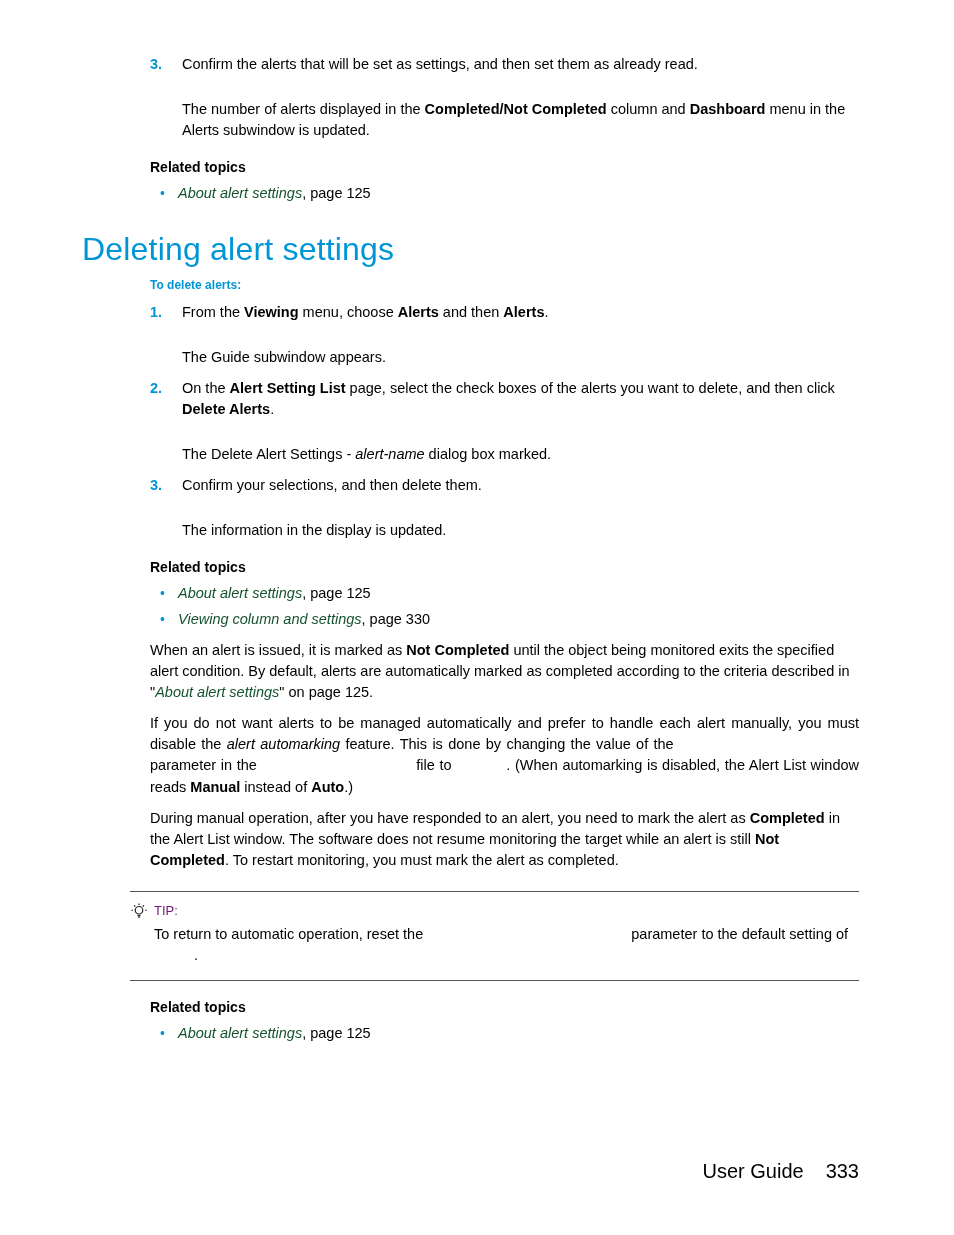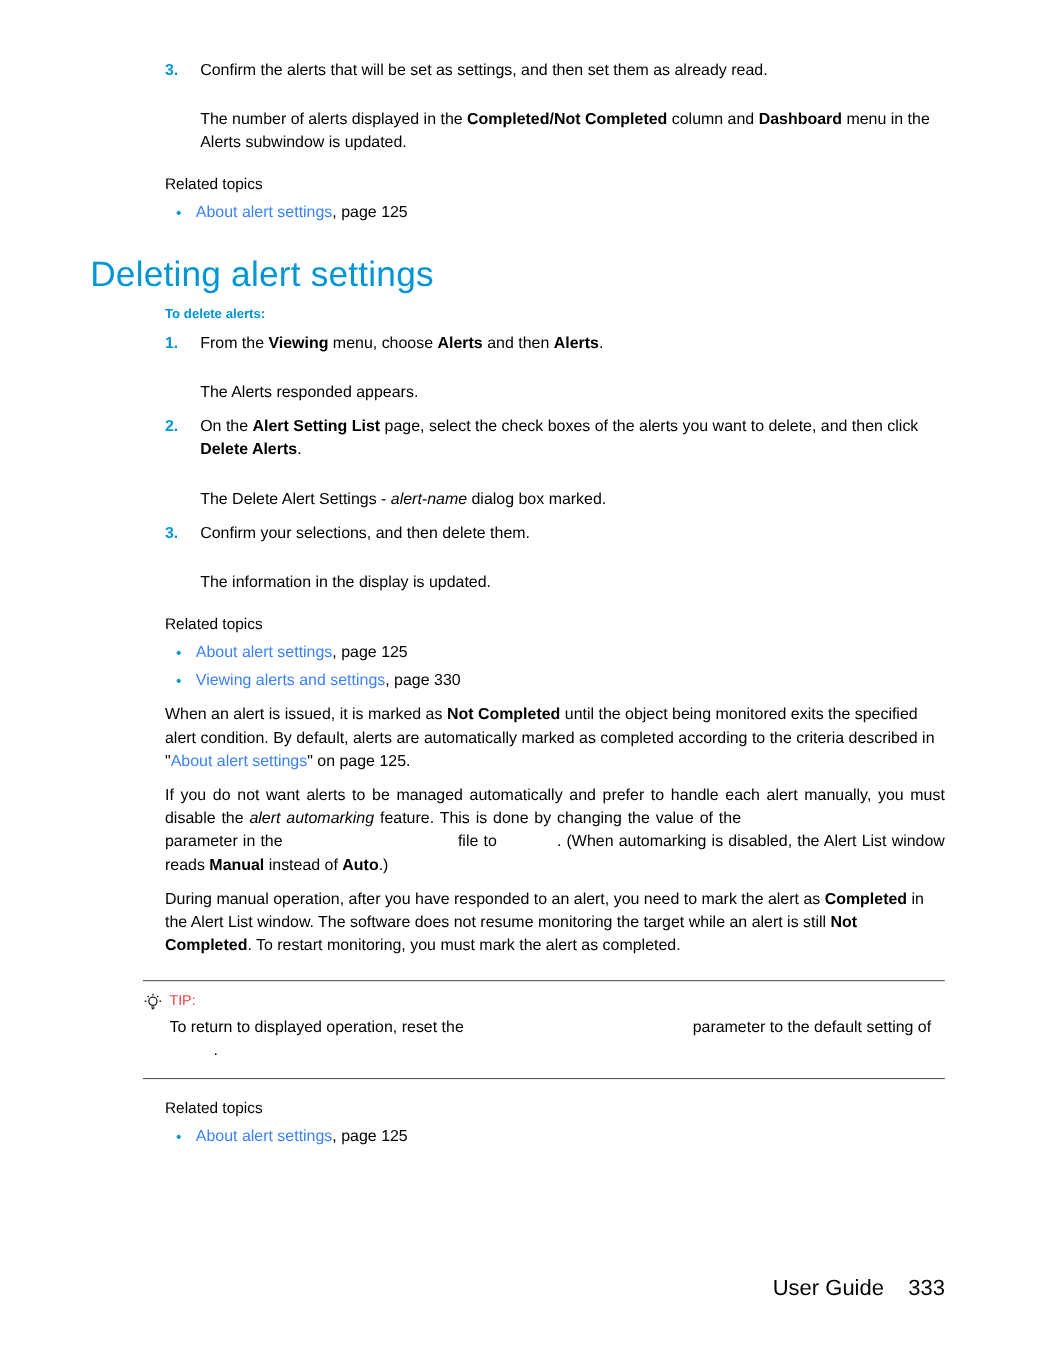--- a/index.html
+++ b/index.html
@@ -28,21 +28,21 @@
     margin: 26px 0 10px 0;
     letter-spacing: 0.2px;
   }
   .proc-heading {
     color: #0096d6;
     font-weight: bold;
     font-size: 12px;
     margin: 6px 0 10px 0;
   }
   .related-heading {
-    font-weight: normal;
+    font-weight: bold;
     font-size: 14px;
     margin: 18px 0 8px 0;
   }
   ol.steps {
     list-style: none;
     padding: 0;
     margin: 0;
   }
   ol.steps > li {
     position: relative;
@@ -74,22 +74,23 @@
     line-height: 1.5;
   }
   ul.bullets > li:before {
     content: "•";
     position: absolute;
     left: 10px;
     color: #0096d6;
     font-size: 14px;
   }
   a.link {
-    color: #3b82f6;
+    color: #14532d;
     text-decoration: none;
+    font-style: italic;
   }
   p {
     line-height: 1.45;
     margin: 10px 0;
   }
   .tip-box {
     border-top: 1px solid #555;
     border-bottom: 1px solid #555;
     margin: 20px 0 16px 0;
     padding: 10px 0 14px 0;
@@ -102,21 +103,21 @@
   .tip-icon {
     width: 20px;
     flex-shrink: 0;
     margin-right: 4px;
     margin-top: 0;
   }
   .tip-body {
     flex: 1;
   }
   .tip-label {
-    color: #ef4444;
+    color: #701a75;
     font-size: 13px;
   }
   .tip-text {
     margin-top: 6px;
     line-height: 1.45;
   }
   .italic { font-style: italic; }
   .footer {
     position: absolute;
     bottom: 52px;
@@ -148,38 +149,38 @@
     </ul>
   </div>
 
   <h2>Deleting alert settings</h2>
   <div class="content-indent">
     <div class="proc-heading">To delete alerts:</div>
     <ol class="steps">
       <li>
         <span class="num">1.</span>
         <span><span>From the </span><b>Viewing</b><span> menu, choose </span><b>Alerts</b><span> and then </span><b>Alerts</b><span>.</span></span>
-        <span class="sub">The Alerts responded appears.</span>
+        <span class="sub">The Guide subwindow appears.</span>
       </li>
       <li>
         <span class="num">2.</span>
         <span><span>On the </span><b>Alert Setting List</b><span> page, select the check boxes of the alerts you want to delete, and then click </span><b>Delete Alerts</b><span>.</span></span>
         <span class="sub"><span>The Delete Alert Settings - </span><span class="italic">alert-name</span><span> dialog box marked.</span></span>
       </li>
       <li>
         <span class="num">3.</span>
         <span>Confirm your selections, and then delete them.</span>
         <span class="sub">The information in the display is updated.</span>
       </li>
     </ol>
 
     <div class="related-heading">Related topics</div>
     <ul class="bullets">
       <li><a class="link">About alert settings</a><span>, page 125</span></li>
-      <li><a class="link">Viewing alerts and settings</a><span>, page 330</span></li>
+      <li><a class="link">Viewing column and settings</a><span>, page 330</span></li>
     </ul>
   </div>
 
   <div class="content-indent">
     <p><span>When an alert is issued, it is marked as </span><b>Not Completed</b><span> until the object being monitored exits the specified alert condition. By default, alerts are automatically marked as completed according to the criteria described in "</span><a class="link">About alert settings</a><span>" on page 125.</span></p>
 
     <p style="text-align:justify;"><span>If you do not want alerts to be managed automatically and prefer to handle each alert manually, you must disable the </span><span class="italic">alert automarking</span><span> feature. This is done by changing the value of the </span><span style="display:inline-block;width:180px"></span><span> parameter in the </span><span style="display:inline-block;width:150px"></span><span> file to </span><span style="display:inline-block;width:50px"></span><span>. (When automarking is disabled, the Alert List window reads </span><b>Manual</b><span> instead of </span><b>Auto</b><span>.)</span></p>
 
     <p><span>During manual operation, after you have responded to an alert, you need to mark the alert as </span><b>Completed</b><span> in the Alert List window. The software does not resume monitoring the target while an alert is still </span><b>Not Completed</b><span>. To restart monitoring, you must mark the alert as completed.</span></p>
 
@@ -192,21 +193,21 @@
             <line x1="4" y1="11" x2="2" y2="11"></line>
             <line x1="22" y1="11" x2="20" y2="11"></line>
             <line x1="5.5" y1="4.5" x2="7" y2="6"></line>
             <line x1="18.5" y1="4.5" x2="17" y2="6"></line>
             <line x1="10" y1="18" x2="14" y2="18"></line>
             <line x1="10.5" y1="20" x2="13.5" y2="20"></line>
           </svg>
         </span>
         <div class="tip-body">
           <span class="tip-label">TIP:</span>
-          <div class="tip-text"><span>To return to displayed operation, reset the </span><span style="display:inline-block;width:200px"></span><span> parameter to the default setting of </span><span style="display:inline-block;width:40px"></span><span>.</span></div>
+          <div class="tip-text"><span>To return to automatic operation, reset the </span><span style="display:inline-block;width:200px"></span><span> parameter to the default setting of </span><span style="display:inline-block;width:40px"></span><span>.</span></div>
         </div>
       </div>
     </div>
 
     <div class="related-heading">Related topics</div>
     <ul class="bullets">
       <li><a class="link">About alert settings</a><span>, page 125</span></li>
     </ul>
   </div>
 

